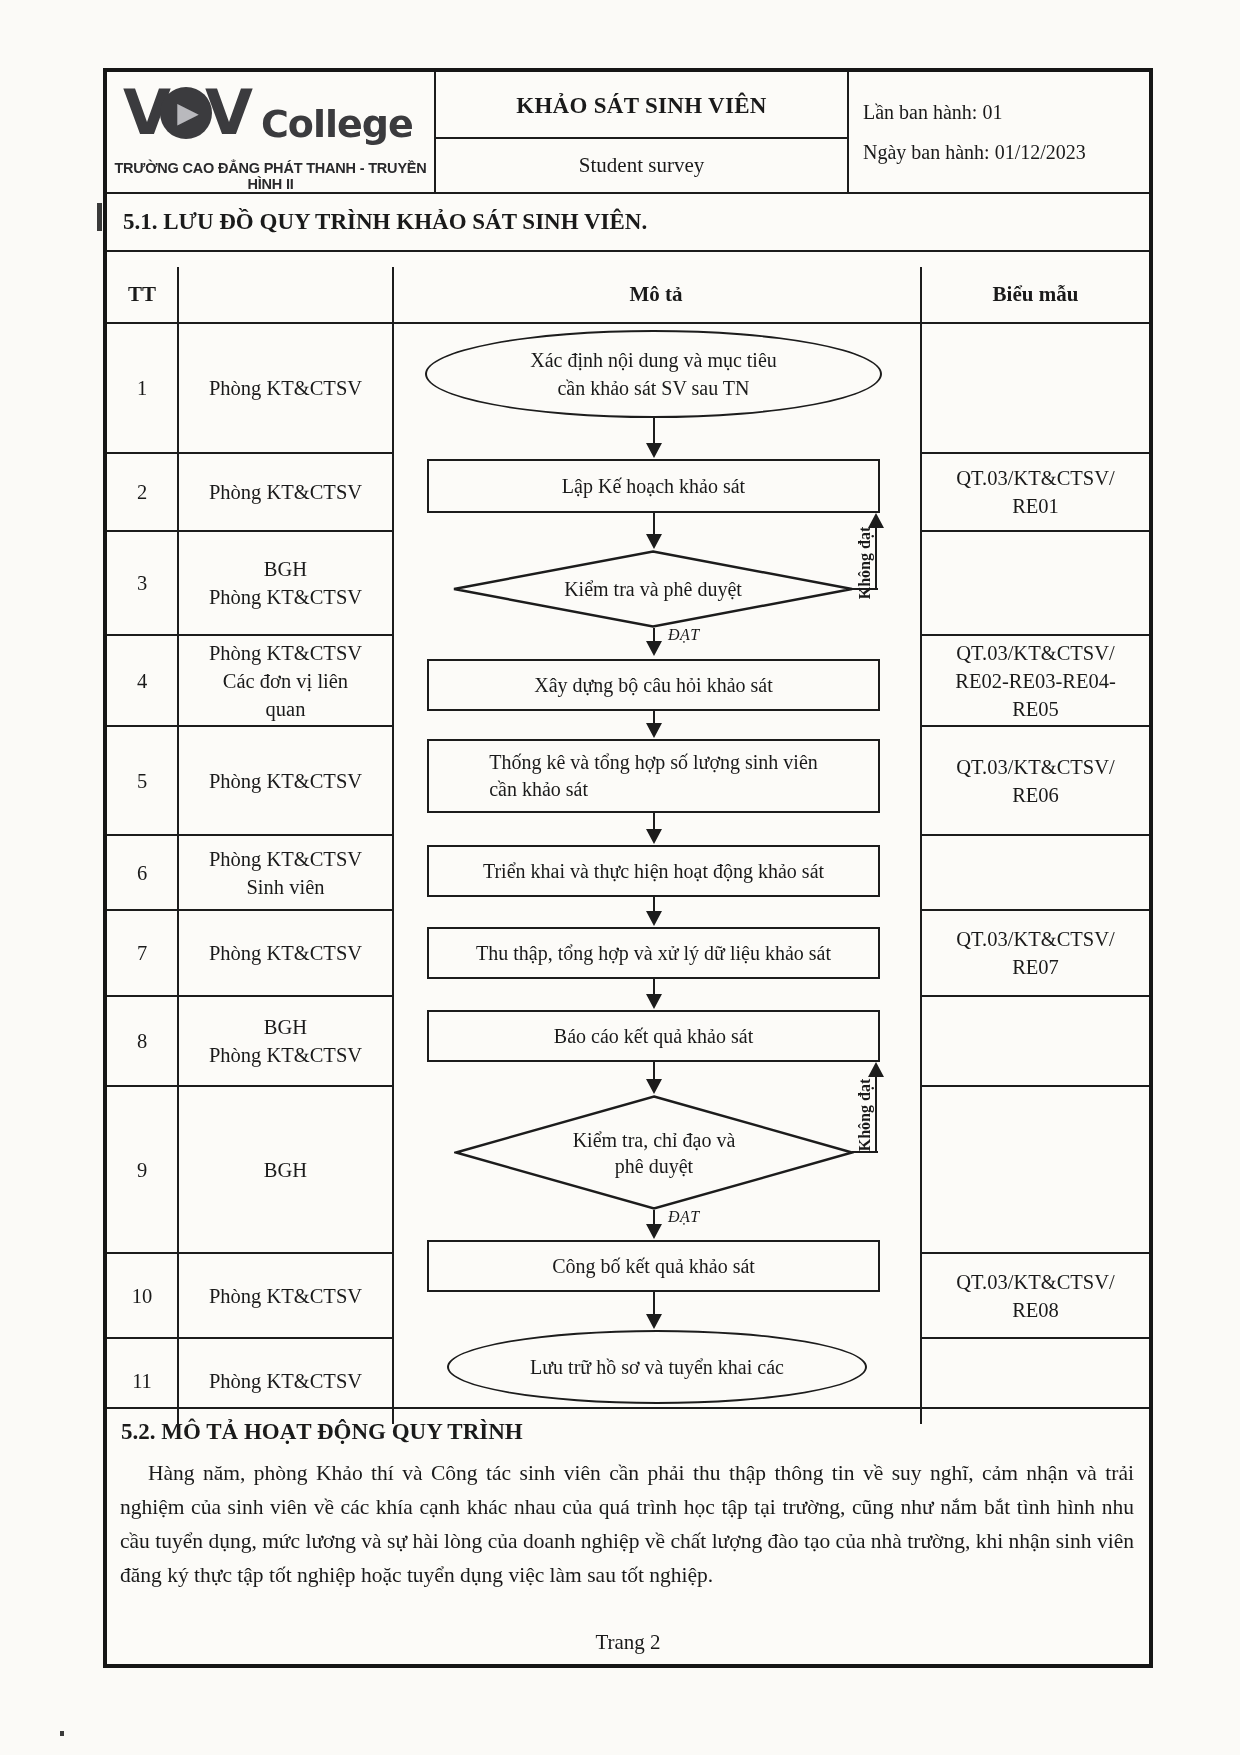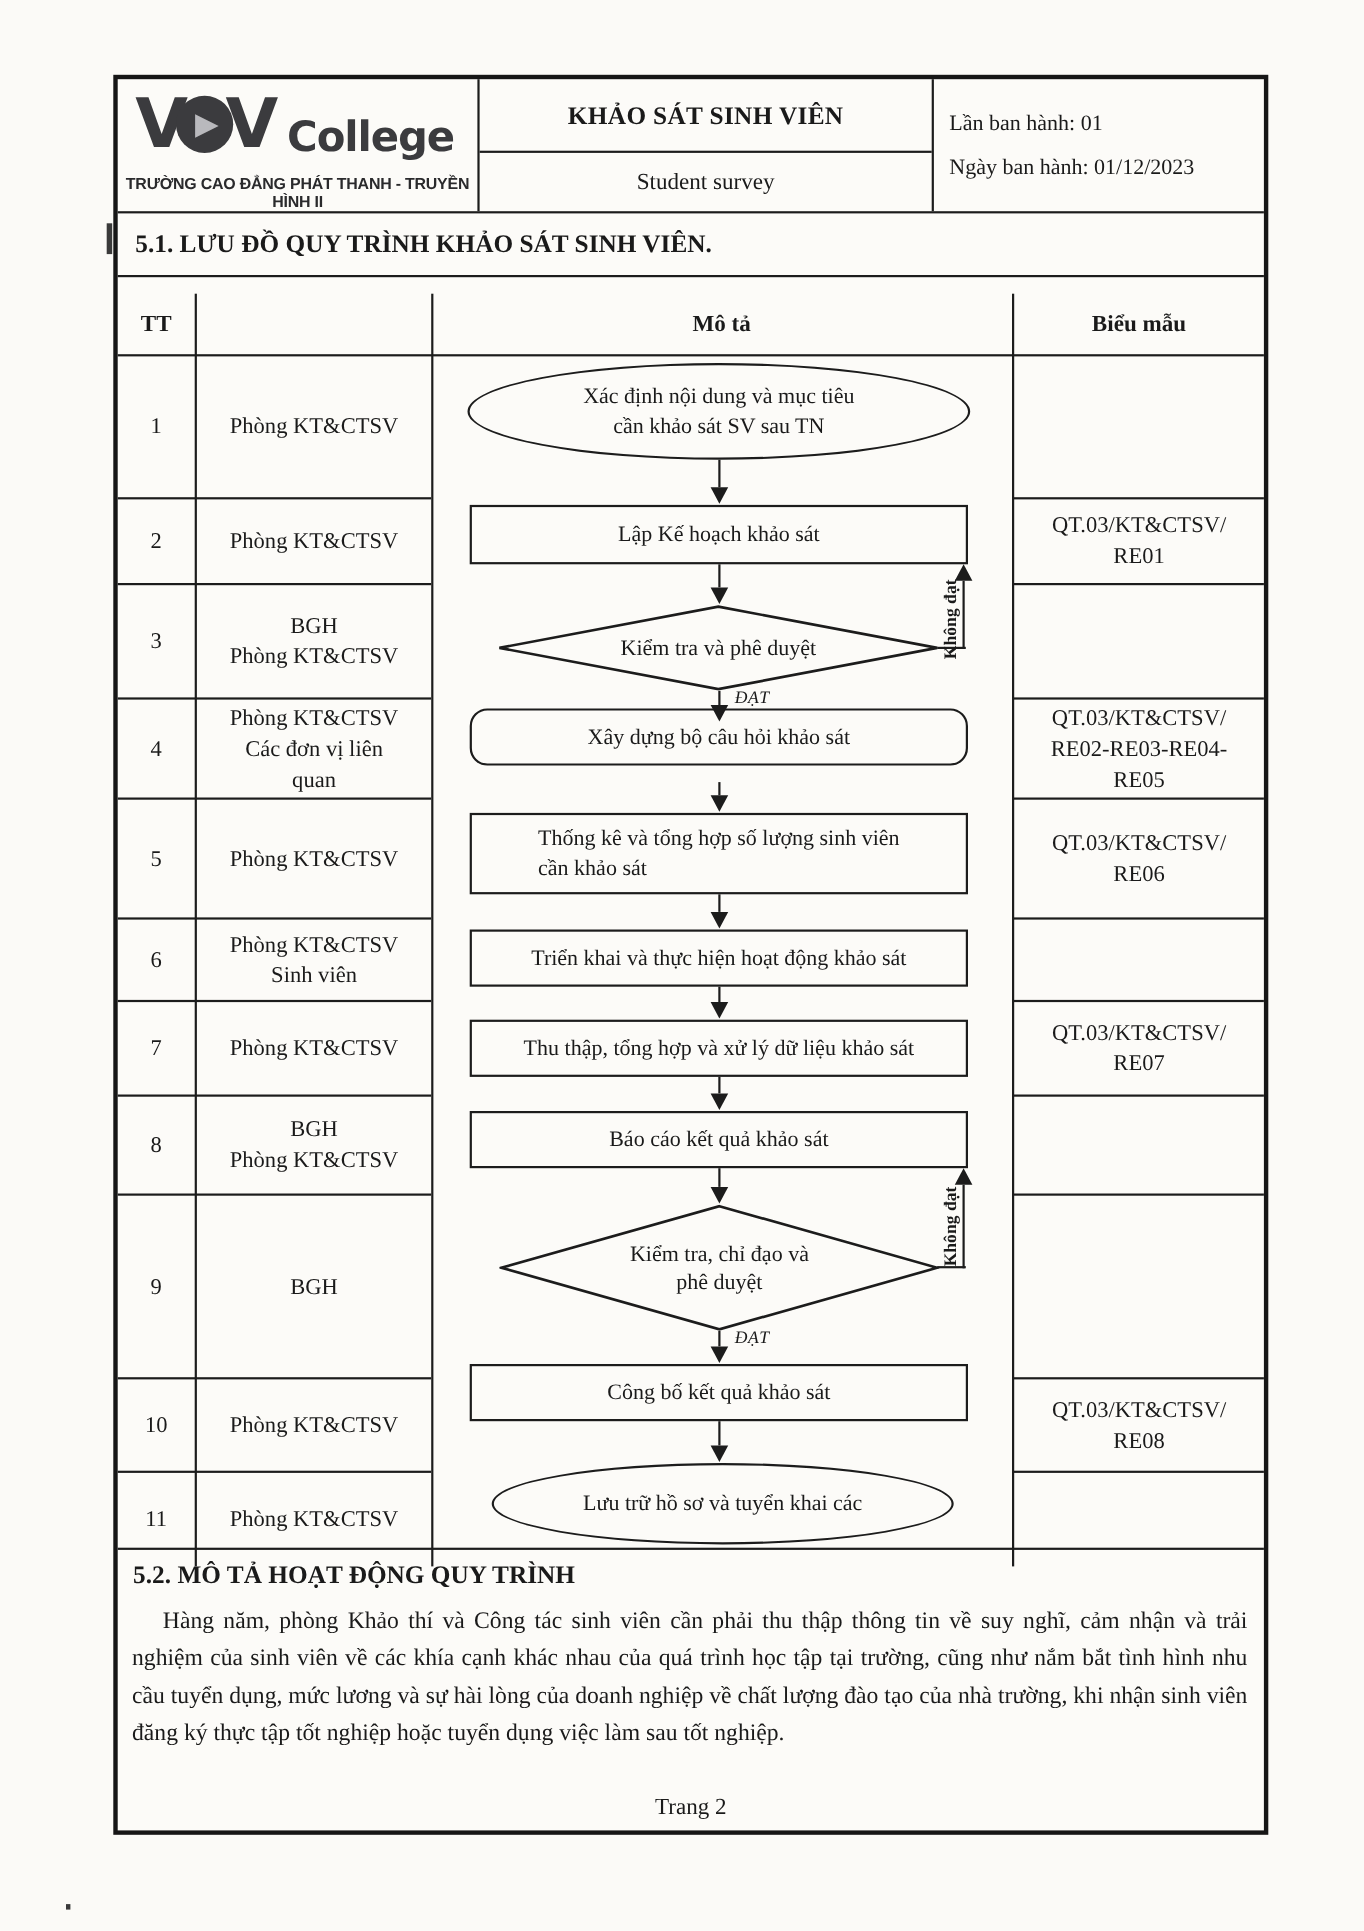--- a/index.html
+++ b/index.html
@@ -183,21 +183,21 @@
       <div class="aline" style="left:261px;top:308px;height:13px;"></div>
       <div class="ahead" style="left:254px;top:321px;"></div>
       <div class="pass-label" style="left:276px;top:306px;">ĐẠT</div>
 
       <div class="hseg" style="left:460px;top:268px;width:26px;"></div>
       <div class="aline" style="left:483px;top:208px;height:62px;"></div>
       <div class="aheadup" style="left:476px;top:193px;"></div>
       <div class="fail-label" style="left:442px;top:220px;">Không
 đạt</div>
 
-      <div class="fc-rect" style="left:35px;top:324px;width:453px;height:52px;border-radius:16px;">Xây dựng bộ câu hỏi khảo sát</div>
+      <div class="fc-rect" style="left:35px;top:339px;width:453px;height:52px;">Xây dựng bộ câu hỏi khảo sát</div>
       <div class="aline" style="left:261px;top:391px;height:12px;"></div>
       <div class="ahead" style="left:254px;top:403px;"></div>
 
       <div class="fc-rect pre" style="left:35px;top:419px;width:453px;height:74px;">Thống kê và tổng hợp số lượng sinh viên
 cần khảo sát</div>
       <div class="aline" style="left:261px;top:493px;height:16px;"></div>
       <div class="ahead" style="left:254px;top:509px;"></div>
 
       <div class="fc-rect" style="left:35px;top:525px;width:453px;height:52px;">Triển khai và thực hiện hoạt động khảo sát</div>
       <div class="aline" style="left:261px;top:577px;height:14px;"></div>

